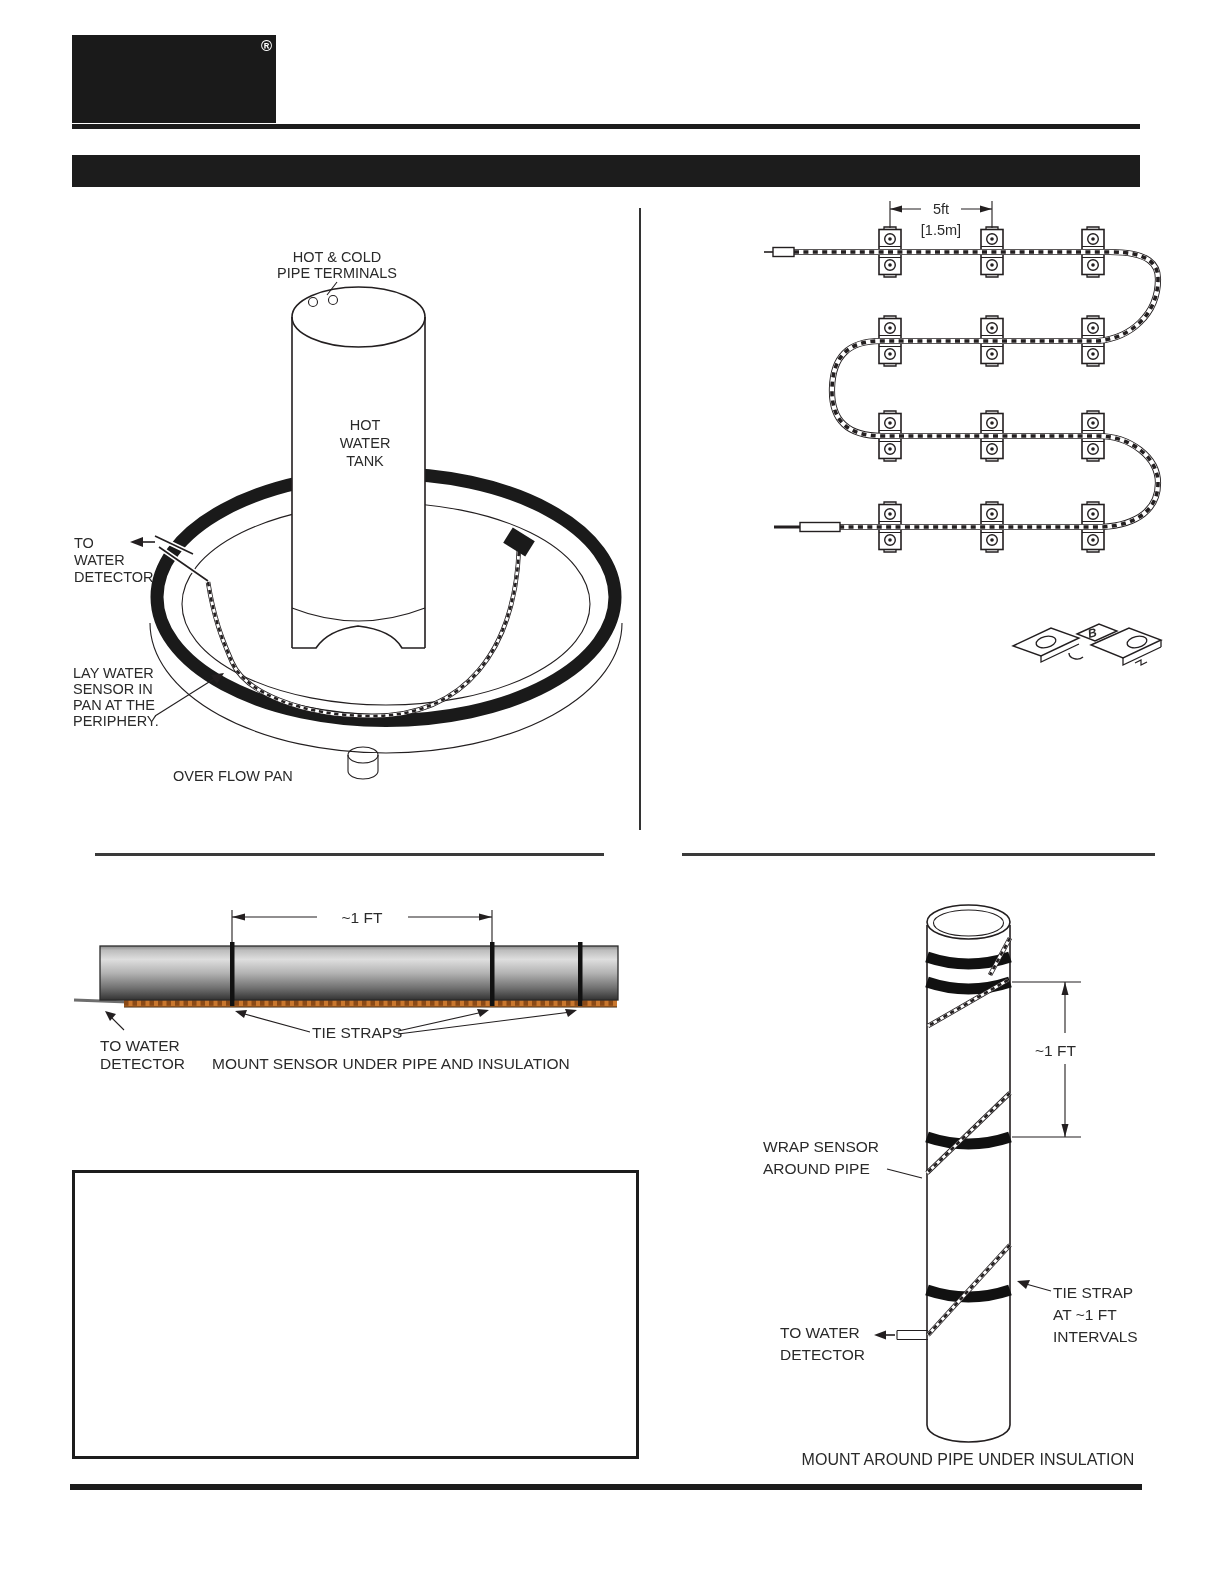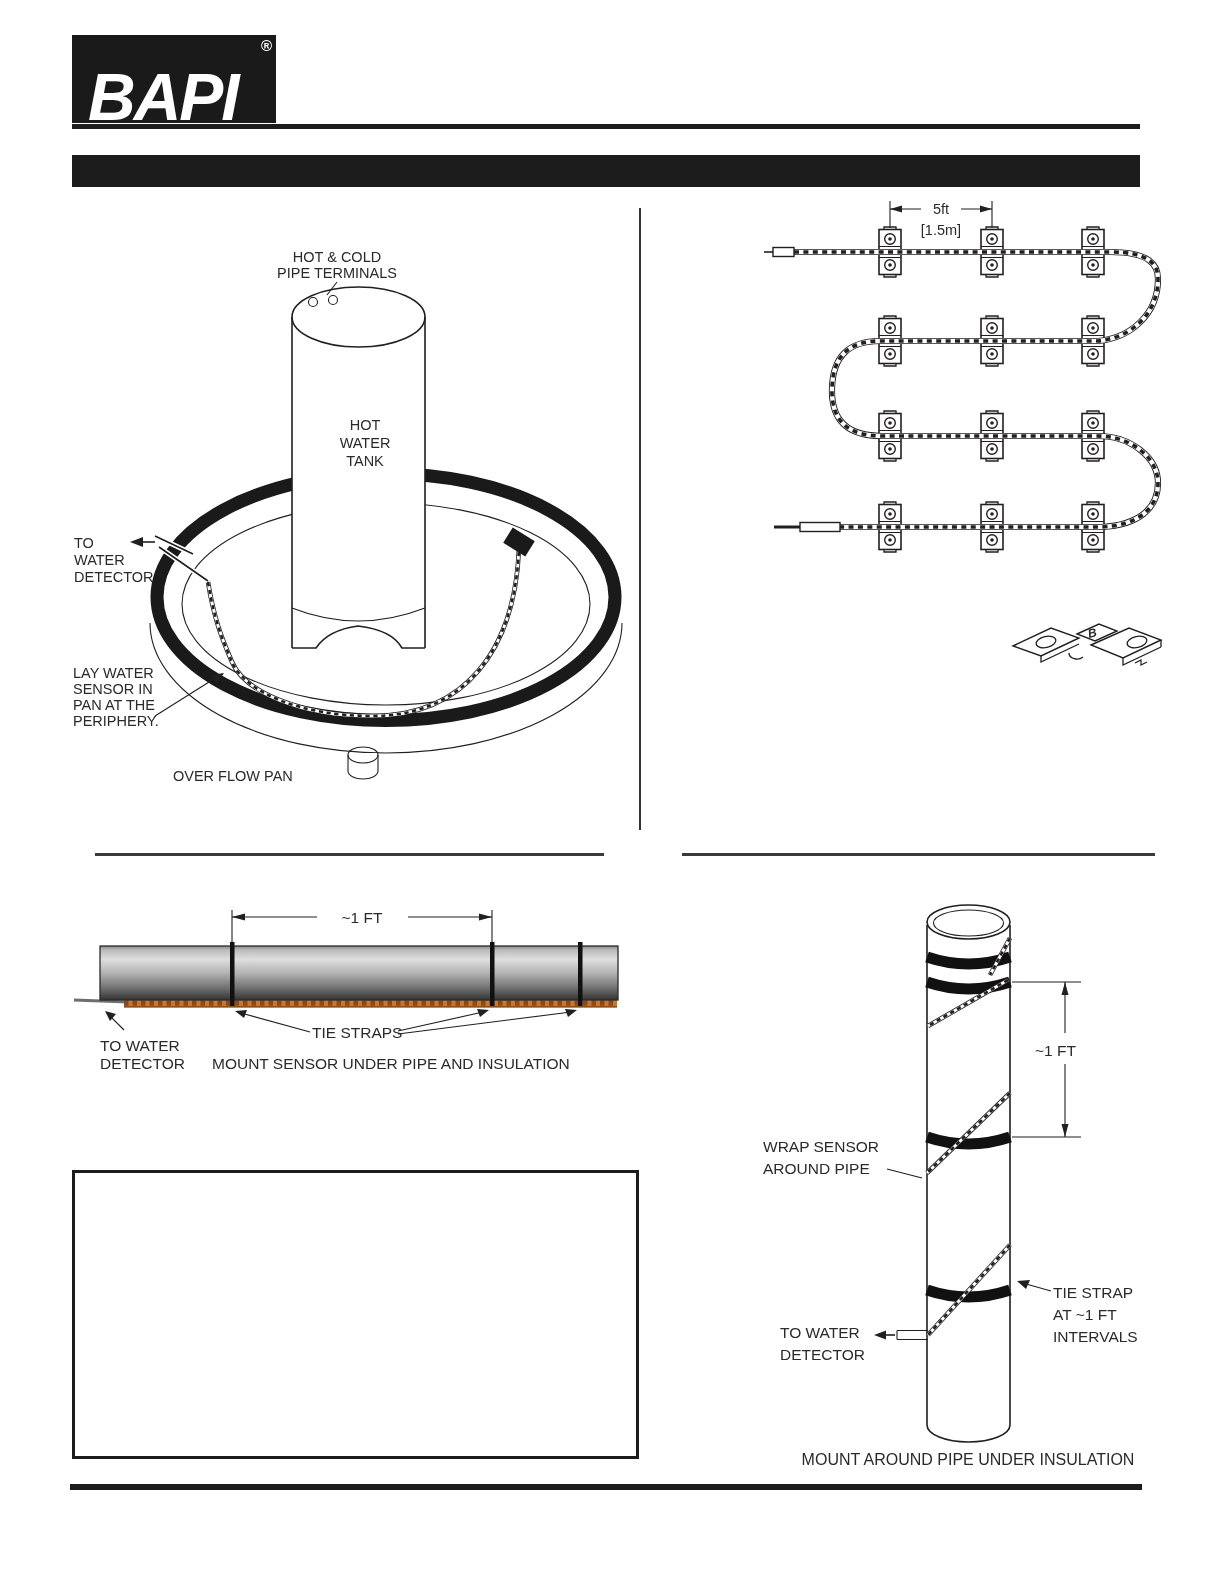--- a/index.html
+++ b/index.html
@@ -39,21 +39,20 @@
   .rbo{fill:none;stroke:#42280e;stroke-width:9;}
   .rbf{fill:none;stroke:#c9772e;stroke-width:6.8;}
   .rbt{fill:none;stroke:#8a4a17;stroke-width:5.4;stroke-dasharray:4.5 4;}
 </style>
 </head>
 <body>
 
 <div id="page">
 
   <div class="abs" id="logo-box">
-    <span id="logo-text">BAPI</span>
     <span id="logo-reg">®</span>
   </div>
   <div class="abs" id="rule-under-logo"></div>
   <div class="abs" id="title-bar"></div>
 
   <div class="abs" id="divider-vert"></div>
   <div class="abs" id="divider-left"></div>
   <div class="abs" id="divider-right"></div>
   <div class="abs" id="notes-box"></div>
   <div class="abs" id="rule-bottom"></div>

